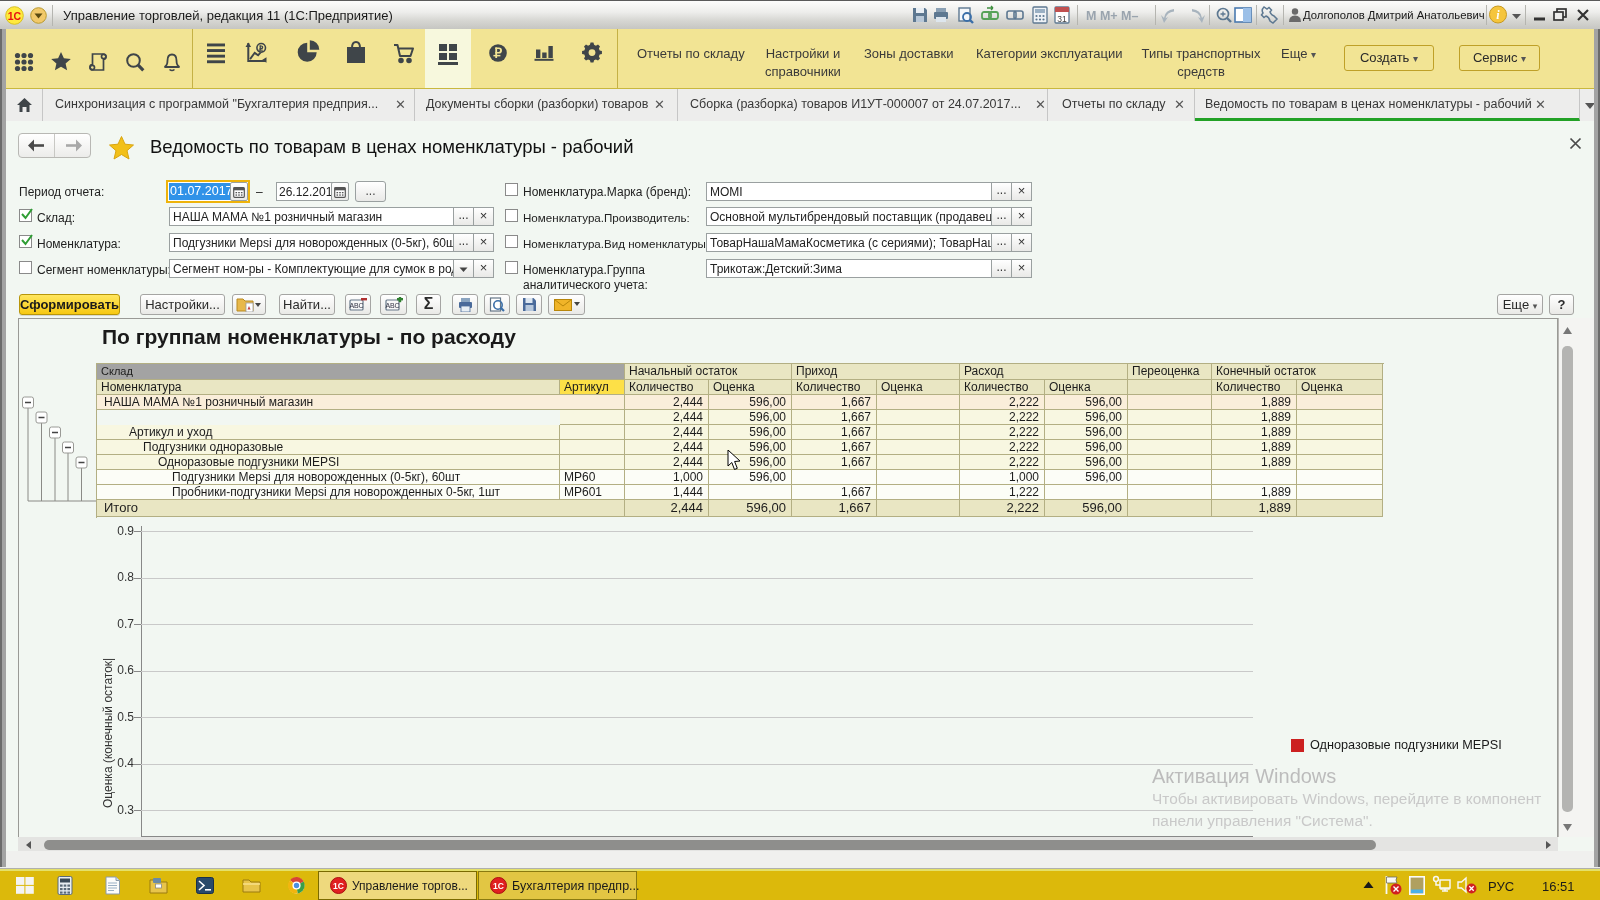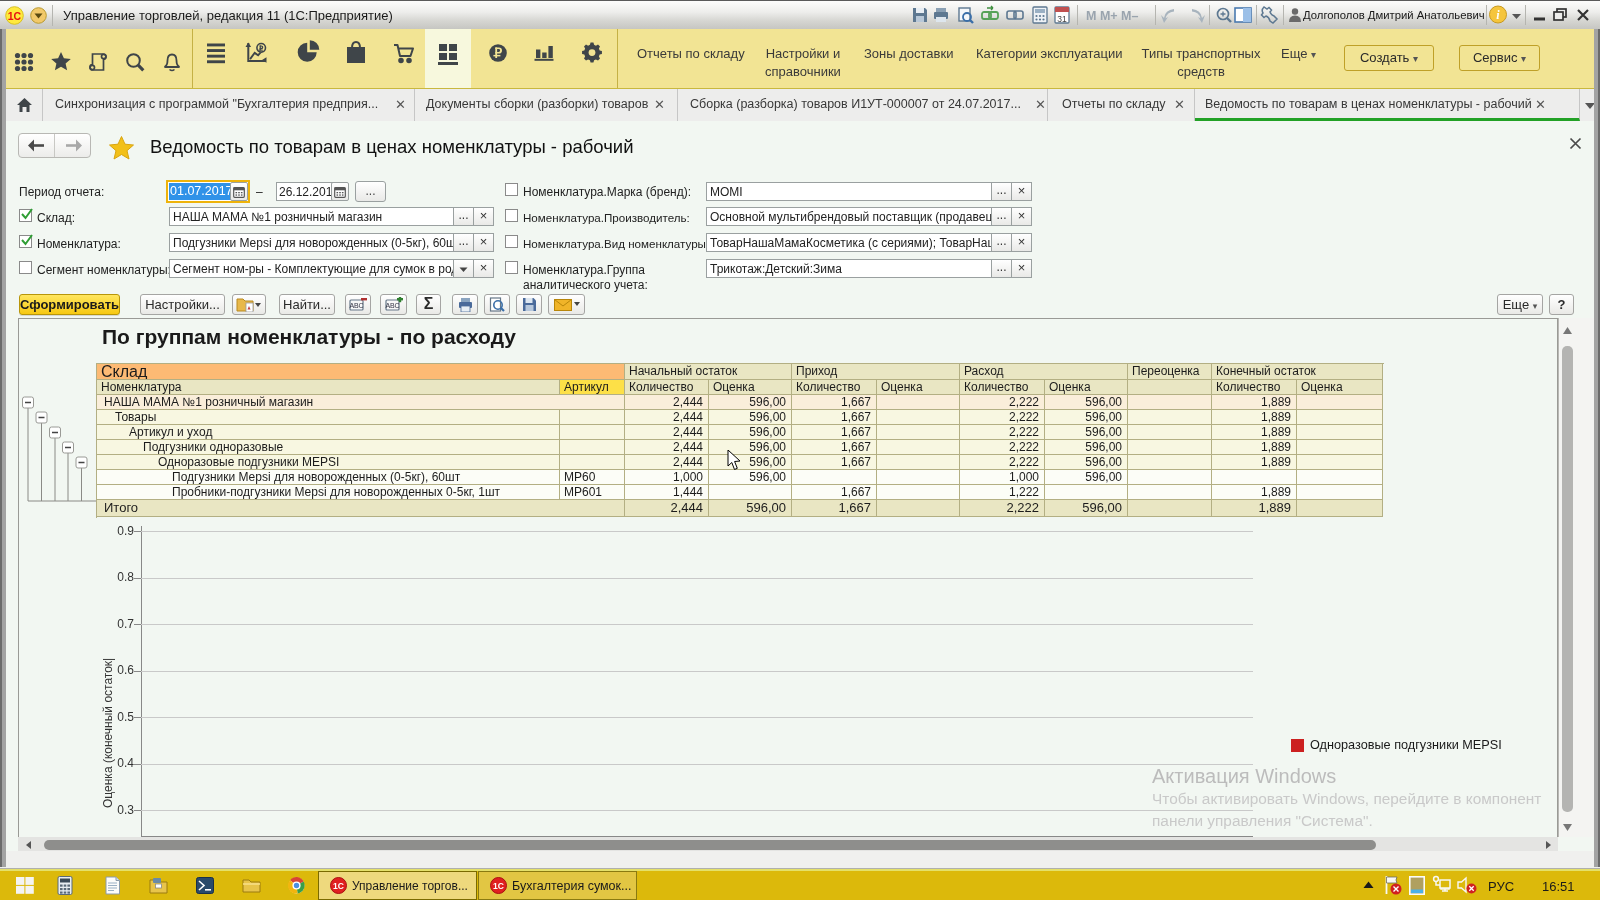--- a/index.html
+++ b/index.html
@@ -435,21 +435,21 @@
           <rect x="-3" y="-0.75" width="6" height="1.5" fill="#444"></rect>
         </g>
       <g transform="translate(63.5,144.5)">
           <rect x="-5.5" y="-5.5" width="11" height="11" rx="2" fill="#fff" stroke="#9a9a96"></rect>
           <rect x="-3" y="-0.75" width="6" height="1.5" fill="#444"></rect>
         </g>
     </g>
   </svg>
 
   <div class="abs" style="left:96px;top:242px;width:1288px;height:155px;border-left:1px solid #b3af83;border-top:1px solid #b3af83;"></div>
-  <div class="cell" style="left:97px;top:243px;width:528px;height:16px;background:#fdba74;padding-left:4px;font-size:16px;line-height:15px;">Склад</div>
+  <div class="cell" style="left:97px;top:243px;width:528px;height:16px;background:#a3a3a3;padding-left:4px;font-size:11px;line-height:15px;">Склад</div>
   <div class="cell" style="left:625px;top:243px;width:167px;height:16px;background:#e9e6c3;padding-left:4px;font-size:12px;line-height:15px;">Начальный остаток</div>
   <div class="cell" style="left:792px;top:243px;width:168px;height:16px;background:#e9e6c3;padding-left:4px;font-size:12px;line-height:15px;">Приход</div>
   <div class="cell" style="left:960px;top:243px;width:168px;height:16px;background:#e9e6c3;padding-left:4px;font-size:12px;line-height:15px;">Расход</div>
   <div class="cell" style="left:1128px;top:243px;width:84px;height:16px;background:#e9e6c3;padding-left:4px;font-size:12px;line-height:15px;">Переоценка</div>
   <div class="cell" style="left:1212px;top:243px;width:171px;height:16px;background:#e9e6c3;padding-left:4px;font-size:12px;line-height:15px;">Конечный остаток</div>
   <div class="cell" style="left:97px;top:259px;width:463px;height:15px;background:#e9e6c3;padding-left:4px;font-size:12px;line-height:14px;">Номенклатура</div>
   <div class="cell" style="left:560px;top:259px;width:65px;height:15px;background:#fde047;padding-left:4px;font-size:12px;line-height:14px;">Артикул</div>
   <div class="cell" style="left:625px;top:259px;width:84px;height:15px;background:#e9e6c3;padding-left:4px;font-size:12px;line-height:14px;">Количество</div>
   <div class="cell" style="left:709px;top:259px;width:83px;height:15px;background:#e9e6c3;padding-left:4px;font-size:12px;line-height:14px;">Оценка</div>
   <div class="cell" style="left:792px;top:259px;width:85px;height:15px;background:#e9e6c3;padding-left:4px;font-size:12px;line-height:14px;">Количество</div>
@@ -462,21 +462,20 @@
   <div class="cell" style="left:97px;top:274px;width:528px;height:15px;background:#faeeda;padding-left:7px;font-size:12px;line-height:14px;">НАША МАМА №1 розничный магазин</div>
   <div class="cell" style="left:625px;top:274px;width:84px;height:15px;background:#faeeda;text-align:right;padding-right:5px;font-size:12px;line-height:14px;">2,444</div>
   <div class="cell" style="left:709px;top:274px;width:83px;height:15px;background:#faeeda;text-align:right;padding-right:5px;font-size:12px;line-height:14px;">596,00</div>
   <div class="cell" style="left:792px;top:274px;width:85px;height:15px;background:#faeeda;text-align:right;padding-right:5px;font-size:12px;line-height:14px;">1,667</div>
   <div class="cell" style="left:877px;top:274px;width:83px;height:15px;background:#faeeda;text-align:right;padding-right:5px;font-size:12px;line-height:14px;"></div>
   <div class="cell" style="left:960px;top:274px;width:85px;height:15px;background:#faeeda;text-align:right;padding-right:5px;font-size:12px;line-height:14px;">2,222</div>
   <div class="cell" style="left:1045px;top:274px;width:83px;height:15px;background:#faeeda;text-align:right;padding-right:5px;font-size:12px;line-height:14px;">596,00</div>
   <div class="cell" style="left:1128px;top:274px;width:84px;height:15px;background:#faeeda;text-align:right;padding-right:5px;font-size:12px;line-height:14px;"></div>
   <div class="cell" style="left:1212px;top:274px;width:85px;height:15px;background:#faeeda;text-align:right;padding-right:5px;font-size:12px;line-height:14px;">1,889</div>
   <div class="cell" style="left:1297px;top:274px;width:86px;height:15px;background:#faeeda;text-align:right;padding-right:5px;font-size:12px;line-height:14px;"></div>
-  <div class="cell" style="left:97px;top:289px;width:463px;height:15px;background:#f8f7e1;padding-left:18px;font-size:12px;line-height:14px;">Товары</div>
   <div class="cell" style="left:560px;top:289px;width:65px;height:15px;background:#f8f7e1;padding-left:4px;font-size:12px;line-height:14px;"></div>
   <div class="cell" style="left:625px;top:289px;width:84px;height:15px;background:#f8f7e1;text-align:right;padding-right:5px;font-size:12px;line-height:14px;">2,444</div>
   <div class="cell" style="left:709px;top:289px;width:83px;height:15px;background:#f8f7e1;text-align:right;padding-right:5px;font-size:12px;line-height:14px;">596,00</div>
   <div class="cell" style="left:792px;top:289px;width:85px;height:15px;background:#f8f7e1;text-align:right;padding-right:5px;font-size:12px;line-height:14px;">1,667</div>
   <div class="cell" style="left:877px;top:289px;width:83px;height:15px;background:#f8f7e1;text-align:right;padding-right:5px;font-size:12px;line-height:14px;"></div>
   <div class="cell" style="left:960px;top:289px;width:85px;height:15px;background:#f8f7e1;text-align:right;padding-right:5px;font-size:12px;line-height:14px;">2,222</div>
   <div class="cell" style="left:1045px;top:289px;width:83px;height:15px;background:#f8f7e1;text-align:right;padding-right:5px;font-size:12px;line-height:14px;">596,00</div>
   <div class="cell" style="left:1128px;top:289px;width:84px;height:15px;background:#f8f7e1;text-align:right;padding-right:5px;font-size:12px;line-height:14px;"></div>
   <div class="cell" style="left:1212px;top:289px;width:85px;height:15px;background:#f8f7e1;text-align:right;padding-right:5px;font-size:12px;line-height:14px;">1,889</div>
   <div class="cell" style="left:1297px;top:289px;width:86px;height:15px;background:#f8f7e1;text-align:right;padding-right:5px;font-size:12px;line-height:14px;"></div>
@@ -659,21 +658,21 @@
   <div class="abs" style="left:478px;top:0px;width:159px;height:29px;background:#e2c643;border:1px solid #8a7a10;"></div>
   <svg class="abs" style="left:330px;top:6px" width="17" height="17" viewBox="0 0 17 17">
       <circle cx="8.5" cy="8.5" r="8" fill="#e02020" stroke="#a81010"></circle>
       <text x="8.5" y="12" font-size="8.5" font-weight="bold" text-anchor="middle" fill="#fff" font-family="Liberation Sans">1С</text>
     </svg>
   <div class="abs" style="left:352px;top:8px;font-size:12px;color:#1a1a1a;white-space:nowrap;">Управление торгов...</div>
   <svg class="abs" style="left:490px;top:6px" width="17" height="17" viewBox="0 0 17 17">
       <circle cx="8.5" cy="8.5" r="8" fill="#e02020" stroke="#a81010"></circle>
       <text x="8.5" y="12" font-size="8.5" font-weight="bold" text-anchor="middle" fill="#fff" font-family="Liberation Sans">1С</text>
     </svg>
-  <div class="abs" style="left:512px;top:8px;font-size:12.5px;color:#1a1a1a;white-space:nowrap;">Бухгалтерия сумок...</div>
+  <div class="abs" style="left:512px;top:8px;font-size:12.5px;color:#1a1a1a;white-space:nowrap;">Бухгалтерия предпр...</div>
   <svg class="abs" style="left:1363px;top:10px" width="11" height="8" viewBox="0 0 11 8">
       <path d="M5.5 0.5 L10.5 7 L0.5 7 Z" fill="#1a1a1a"></path>
     </svg>
   <svg class="abs" style="left:1384px;top:4px" width="18" height="20" viewBox="0 0 18 20">
     <path d="M2.5 1 L2.5 19" stroke="#f8f8f4" stroke-width="1.8"></path>
     <path d="M2.5 2 L13 2 Q11 5 13 8 L2.5 8 Z" fill="#f8f8f4" stroke="#6a6a5a" stroke-width="0.8"></path>
     <circle cx="12" cy="14" r="5.5" fill="#d02020"></circle>
       <path d="M9.5 11.5 L14.5 16.5 M14.5 11.5 L9.5 16.5" stroke="#fff" stroke-width="1.4"></path>
   </svg>
   <svg class="abs" style="left:1409px;top:5px" width="16" height="19" viewBox="0 0 16 19">

